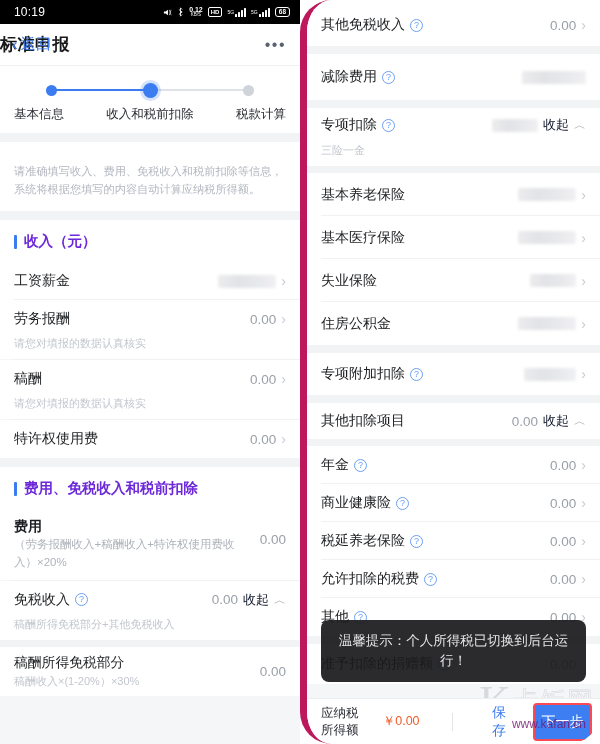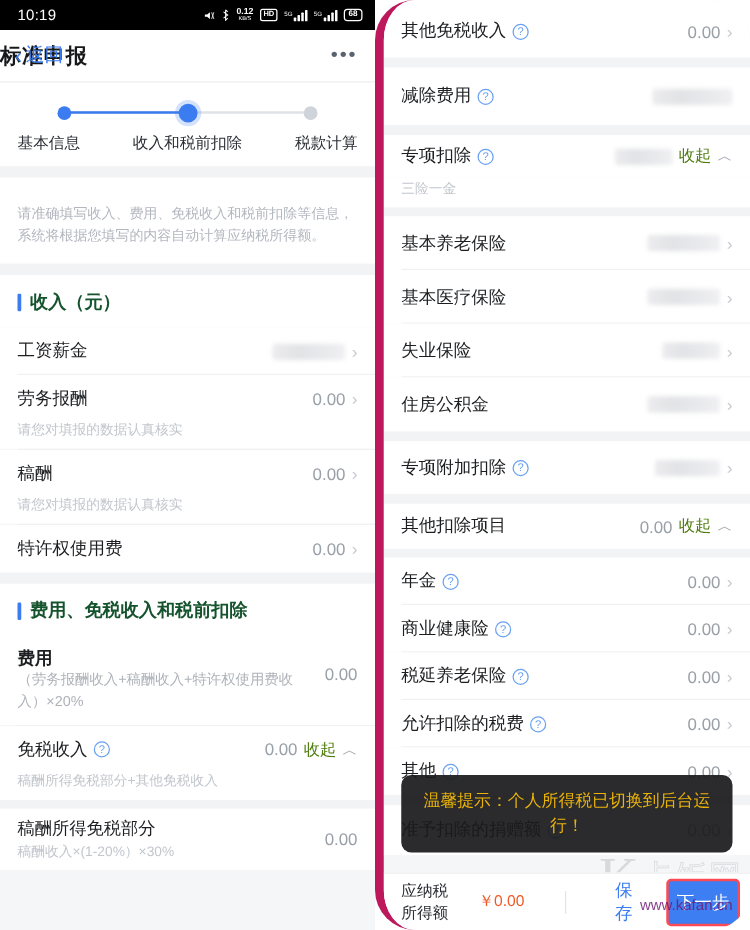--- a/index.html
+++ b/index.html
@@ -62,36 +62,36 @@
 
   
   .gap { height: 9px; background: #f2f3f5; }
   .card { background: #fff; }
   .notice { padding: 12px 14px 13px; background: #fff; }
   .notice-formula { font-size: 12.8px; color: #1c1e21; line-height: 1.55; font-weight: 600; }
   .notice-sub { font-size: 11.2px; color: #b3b7bf; line-height: 1.62; margin-top: 8px; }
 
   .section-title { display: flex; align-items: center; gap: 7px; padding: 12px 14px 11px; background: #fff; }
   .section-bar { width: 3px; height: 14px; background: #3b7cf0; border-radius: 1px; }
-  .section-text { font-size: 14.5px; font-weight: 700; color: #14532d; }
+  .section-text { font-size: 14.5px; font-weight: 700; color: #6d28d9; }
 
   .row {
     display: flex; align-items: center; justify-content: space-between;
     padding: 0 14px; min-height: 38px; background: #fff; position: relative;
   }
   .row.bordered::after {
     content: ""; position: absolute; left: 14px; right: 0; bottom: 0; height: 1px; background: #f0f1f3;
   }
   .row-left { display: flex; align-items: center; gap: 5px; min-width: 0; }
   .row-label { font-size: 14px; color: #1c1e21; }
   .row-right { display: flex; align-items: center; gap: 5px; white-space: nowrap; }
   .row-value { font-size: 13.5px; color: #9aa0a8; }
   .chev-r { color: #c6cad1; font-size: 14px; font-weight: 300; line-height: 1; }
   .chev-up { color: #9aa0a8; font-size: 12px; line-height: 1; }
-  .collapse-txt { font-size: 13px; color: #4d7c0f; }
+  .collapse-txt { font-size: 13px; color: #0f172a; }
 
   .help { width: 13px; height: 13px; border: 1px solid #6aa0f2; border-radius: 50%;
           color: #6aa0f2; font-size: 9px; line-height: 11px; text-align: center; flex: none; }
 
   .hint { font-size: 11px; color: #c2c6cd; padding: 0 14px 8px; background: #fff; margin-top: -2px; }
   .sub-hint { font-size: 11px; color: #c2c6cd; padding: 1px 14px 8px; background: #fff; }
 
   .blur { height: 13px; border-radius: 2px;
           background: linear-gradient(90deg,#ececee 0%,#e2e3e6 35%,#e8e9ec 70%,#f0f0f2 100%);
           filter: blur(1.6px); }
@@ -106,21 +106,21 @@
 
   .row-sub { padding: 7px 14px; background: #fff; }
   .rs-line { display: flex; justify-content: space-between; align-items: center; }
   .rs-title { font-size: 13.8px; color: #1c1e21; }
   .rs-desc { font-size: 11px; color: #c2c6cd; margin-top: 2px; }
   .rs-val { font-size: 13.5px; color: #9aa0a8; }
 
   
   .toast {
     position: absolute; left: 14px; right: 14px; bottom: 62px;
-    background: rgba(25,25,27,.92); color: #eab308; border-radius: 8px;
+    background: rgba(25,25,27,.92); color: #e5e5e5; border-radius: 8px;
     padding: 11px 16px; font-size: 13.5px; line-height: 1.5; text-align: center;
     z-index: 20;
   }
 
   
   .bottombar {
     position: absolute; left: 0; right: 0; bottom: 0; height: 46px;
     background: #fff; border-top: 1px solid #eceef0;
     display: flex; align-items: center; padding: 0 8px 0 14px; gap: 16px; z-index: 15; margin-top: 27px;
   }

